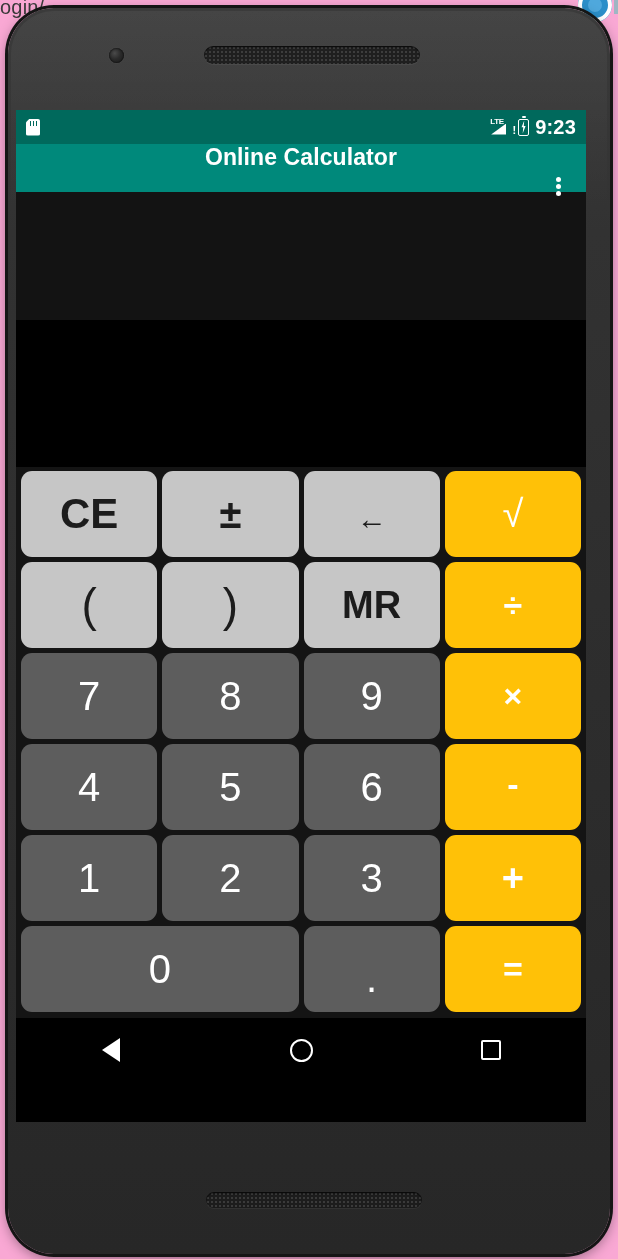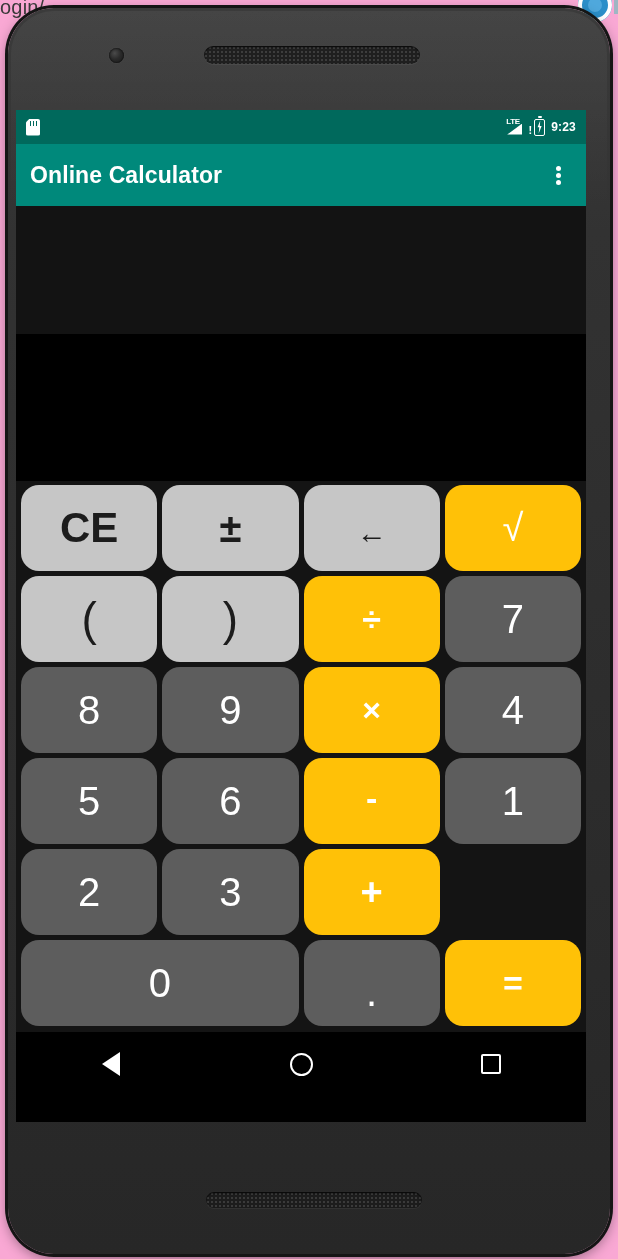--- a/index.html
+++ b/index.html
@@ -110,26 +110,26 @@
   }
   .batt:before{
     content:""; position:absolute; left:2.5px; top:-4px; width:4px; height:2px;
     background:#fff; border-radius:1px;
   }
   .batt .bolt{
     position:absolute; left:1px; top:1px; right:1px; bottom:1px;
     background:#fff;
     clip-path:polygon(58% 0,20% 52%,44% 52%,36% 100%,78% 42%,52% 42%);
   }
-  .sb-time{ color:#fff; font-size:12px; font-weight:bold; letter-spacing:.2px; }
+  .sb-time{ color:#fff; font-size:20px; font-weight:bold; letter-spacing:.2px; }
 
   
   .appbar{
-    height:62px; background:#00897b;
-    display:flex; align-items:center; padding:0 14px;
+    height:48px; background:#00897b;
+    display:flex; align-items:center; padding:0 14px;flex-direction:column;
   }
   .appbar-title{ color:#fff; font-size:23px; font-weight:bold; letter-spacing:.1px; }
   .overflow{ margin-left:auto; width:26px; height:30px; position:relative; cursor:pointer; }
   .overflow i{
     position:absolute; left:10px; width:5px; height:5px; border-radius:50%; background:#fff;
   }
   .overflow i:nth-child(1){ top:6px; }
   .overflow i:nth-child(2){ top:13px; }
   .overflow i:nth-child(3){ top:20px; }
 
@@ -151,21 +151,21 @@
   
   .keypad{
     background:#141414;
     padding:4px 5px 6px 5px;
     display:grid;
     grid-template-columns:repeat(4,1fr);
     grid-auto-rows:86px;
     gap:5px 5px;
   }
   .key{
-    border-radius:18px;
+    border-radius:11px;
     display:flex; align-items:center; justify-content:center;
     font-family:"Liberation Sans", sans-serif;
     cursor:pointer; user-select:none;
     border:none; outline:none;
     line-height:1;
   }
   .key.light{ background:#c6c6c6; color:#1c1c1c; font-size:42px; font-weight:bold; }
   .key.dark{ background:#5d5d5d; color:#ffffff; font-size:40px; font-weight:normal; }
   .key.accent{ background:#ffc107; color:#ffffff; font-size:34px; font-weight:bold; }
   .key.span2{ grid-column:span 2; }
@@ -245,20 +245,21 @@
       <div class="display-lower"></div>
     </div>
 
     <div class="keypad" id="keypad">
         <div class="key light">CE</div>
         <div class="key light k-pm">±</div>
         <div class="key light k-arrow">←</div>
         <div class="key accent k-sqrt">√</div>
         <div class="key light k-paren">(</div>
         <div class="key light k-paren">)</div>
+        <div class="key light k-mr">MR</div>
         <div class="key accent k-div">÷</div>
         <div class="key dark">7</div>
         <div class="key dark">8</div>
         <div class="key dark">9</div>
         <div class="key accent k-mul">×</div>
         <div class="key dark">4</div>
         <div class="key dark">5</div>
         <div class="key dark">6</div>
         <div class="key accent k-minus">-</div>
         <div class="key dark">1</div>

